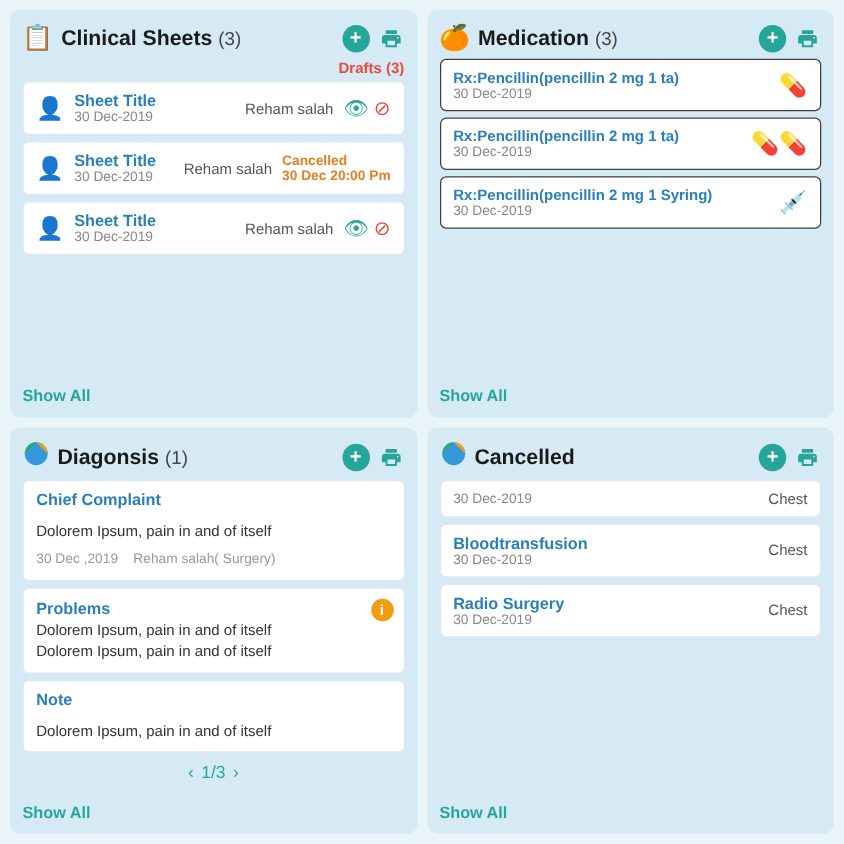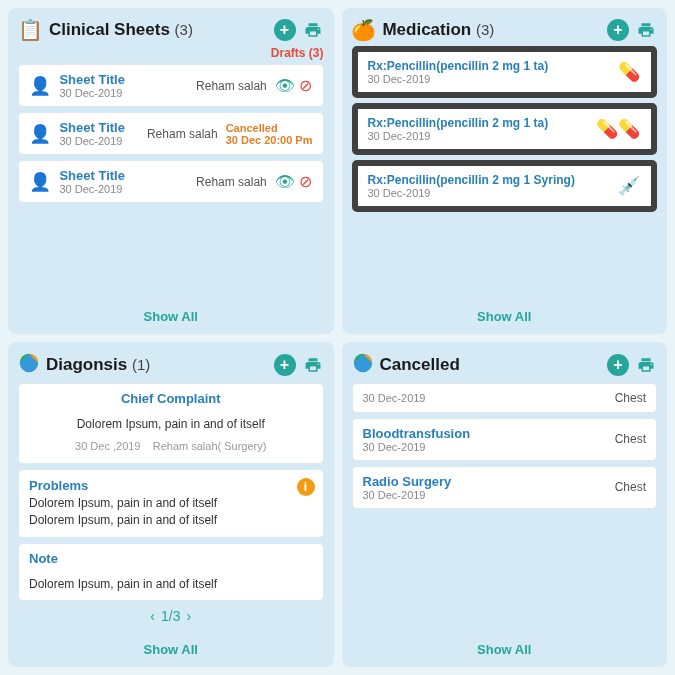--- a/index.html
+++ b/index.html
@@ -105,21 +105,21 @@
       flex-shrink: 0;
     }
     .cancelled-badge {
       color: #e67e22;
       font-size: 11px;
       font-weight: bold;
       text-align: left;
     }
     .show-all {
       margin-top: auto;
-      text-align: center;
+      text-align: left;
       color: #26a69a;
       font-size: 13px;
       font-weight: bold;
       cursor: pointer;
       padding-top: 4px;
     }
     .panel-icon {
       font-size: 20px;
     }
     .diag-section-title {
@@ -171,21 +171,21 @@
     .pagination span { color: #26a69a; cursor: pointer; font-size: 14px; }
     
     .med-card {
       background: white;
       border-radius: 5px;
       padding: 7px 10px;
       margin-bottom: 5px;
       display: flex;
       align-items: center;
       justify-content: space-between;
-      border: 6px solid #404040;
+      border: 1px solid #404040;
       flex-shrink: 0;
     }
     .med-title {
       color: #2980b9;
       font-size: 12px;
       font-weight: bold;
     }
     .med-date {
       color: #888;
       font-size: 11px;
@@ -346,21 +346,21 @@
     <div class="panel-actions">
       <div class="add-btn">+</div>
       <div class="print-btn">
         <svg width="18" height="18" viewBox="0 0 24 24" fill="#26a69a">
             <path d="M19 8H5c-1.66 0-3 1.34-3 3v6h4v4h12v-4h4v-6c0-1.66-1.34-3-3-3zm-3 11H8v-5h8v5zm3-7c-.55 0-1-.45-1-1s.45-1 1-1 1 .45 1 1-.45 1-1 1zm-1-9H6v4h12V3z"></path>
           </svg>
       </div>
     </div>
   </div>
 
-  <div class="card" style="flex-direction: column; align-items: center;">
+  <div class="card" style="flex-direction: column; align-items: flex-start;">
     <div class="diag-section-title">Chief Complaint</div>
     <div class="diag-section-text">Dolorem Ipsum, pain in and of itself</div>
     <div class="diag-meta">
       <span>30 Dec ,2019</span>
       &nbsp;&nbsp;
       <span>Reham salah( Surgery)</span>
     </div>
   </div>
 
   <div class="problems-card">

